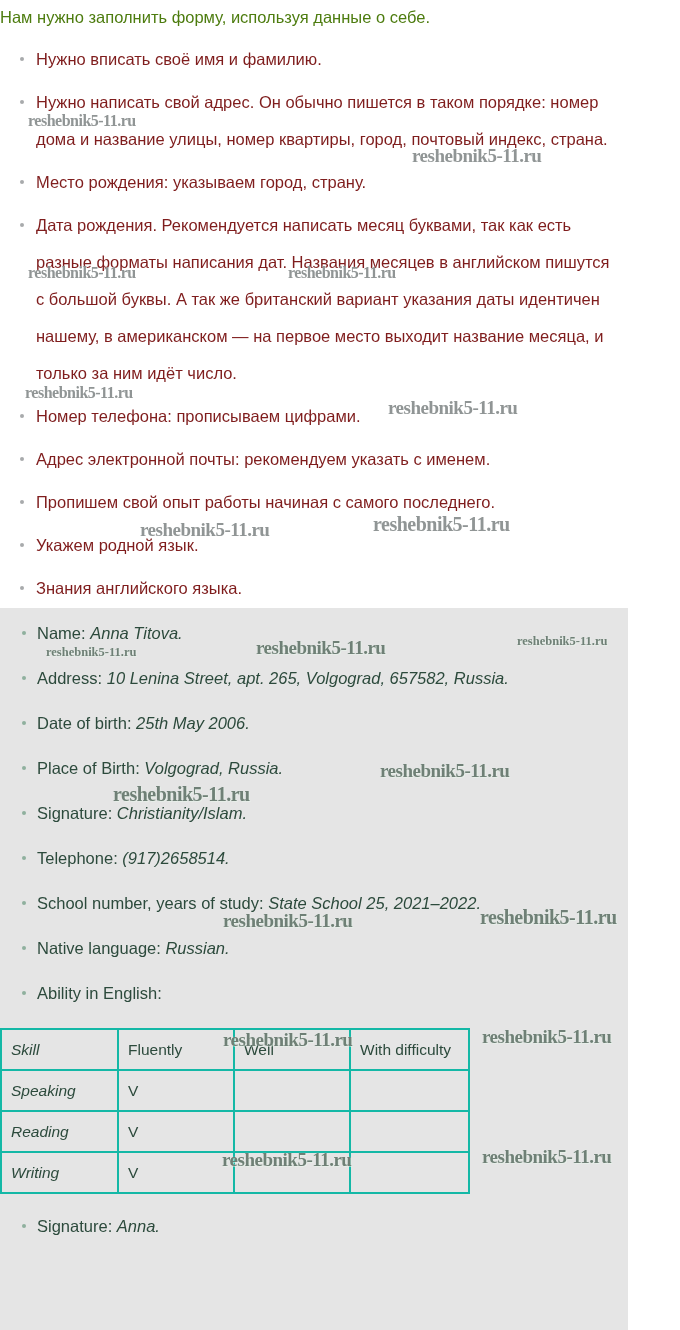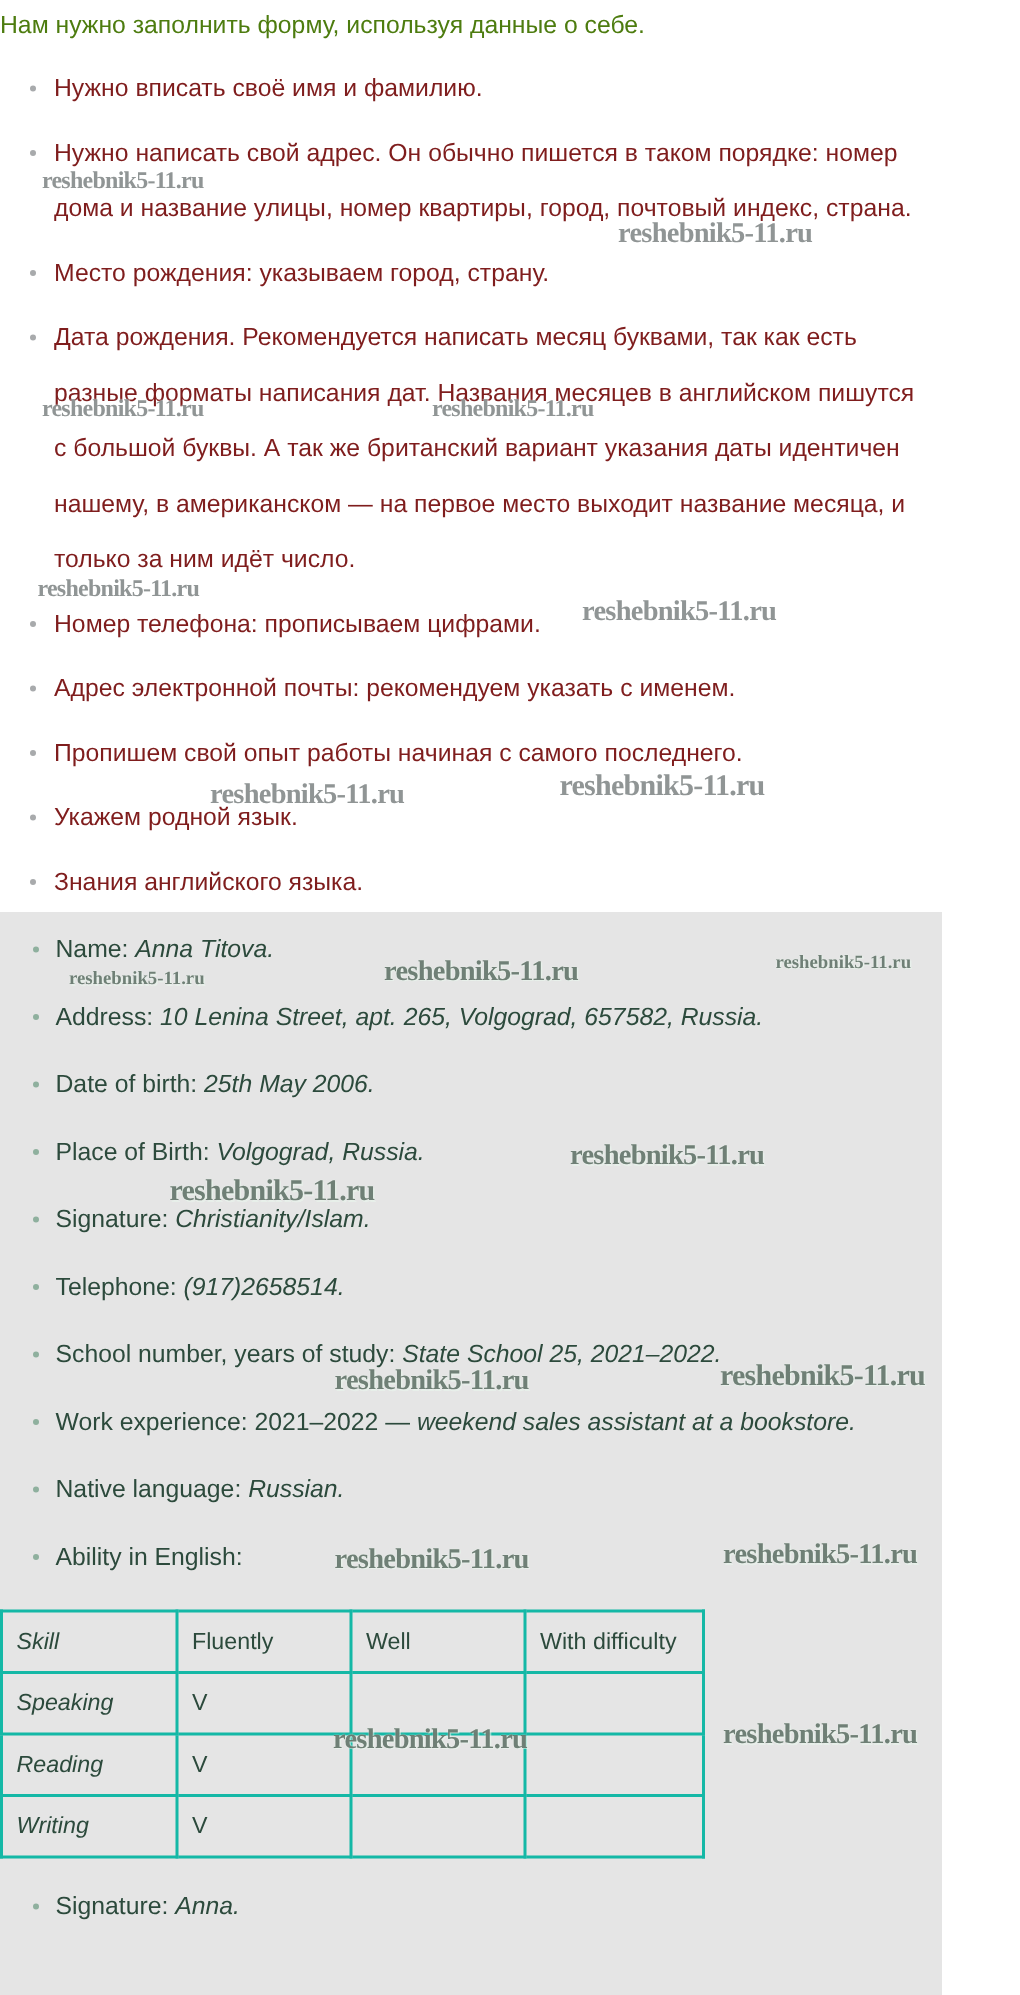--- a/index.html
+++ b/index.html
@@ -109,21 +109,20 @@
 
   <div class="green-panel">
     <ul class="form-list">
       <li><span>Name:</span> <span class="val">Anna Titova.</span></li>
       <li><span>Address:</span> <span class="val">10 Lenina Street, apt. 265, Volgograd, 657582, Russia.</span></li>
       <li><span>Date of birth:</span> <span class="val">25th May 2006.</span></li>
       <li><span>Place of Birth:</span> <span class="val">Volgograd, Russia.</span></li>
       <li><span>Signature:</span> <span class="val">Christianity/Islam.</span></li>
       <li><span>Telephone:</span> <span class="val">(917)2658514.</span></li>
       <li><span>School number, years of study:</span> <span class="val">State School 25, 2021–2022.</span></li>
-      <li><span>Work experience: 2021–2022 —</span> <span class="val">weekend sales assistant at a bookstore.</span></li>
       <li><span>Native language:</span> <span class="val">Russian.</span></li>
       <li><span>Ability in English:</span> <span class="val"></span></li>
     </ul>
 
     <table class="ability-table">
       <colgroup>
           <col class="c1">
           <col class="c2">
           <col class="c3">
           <col class="c4">

